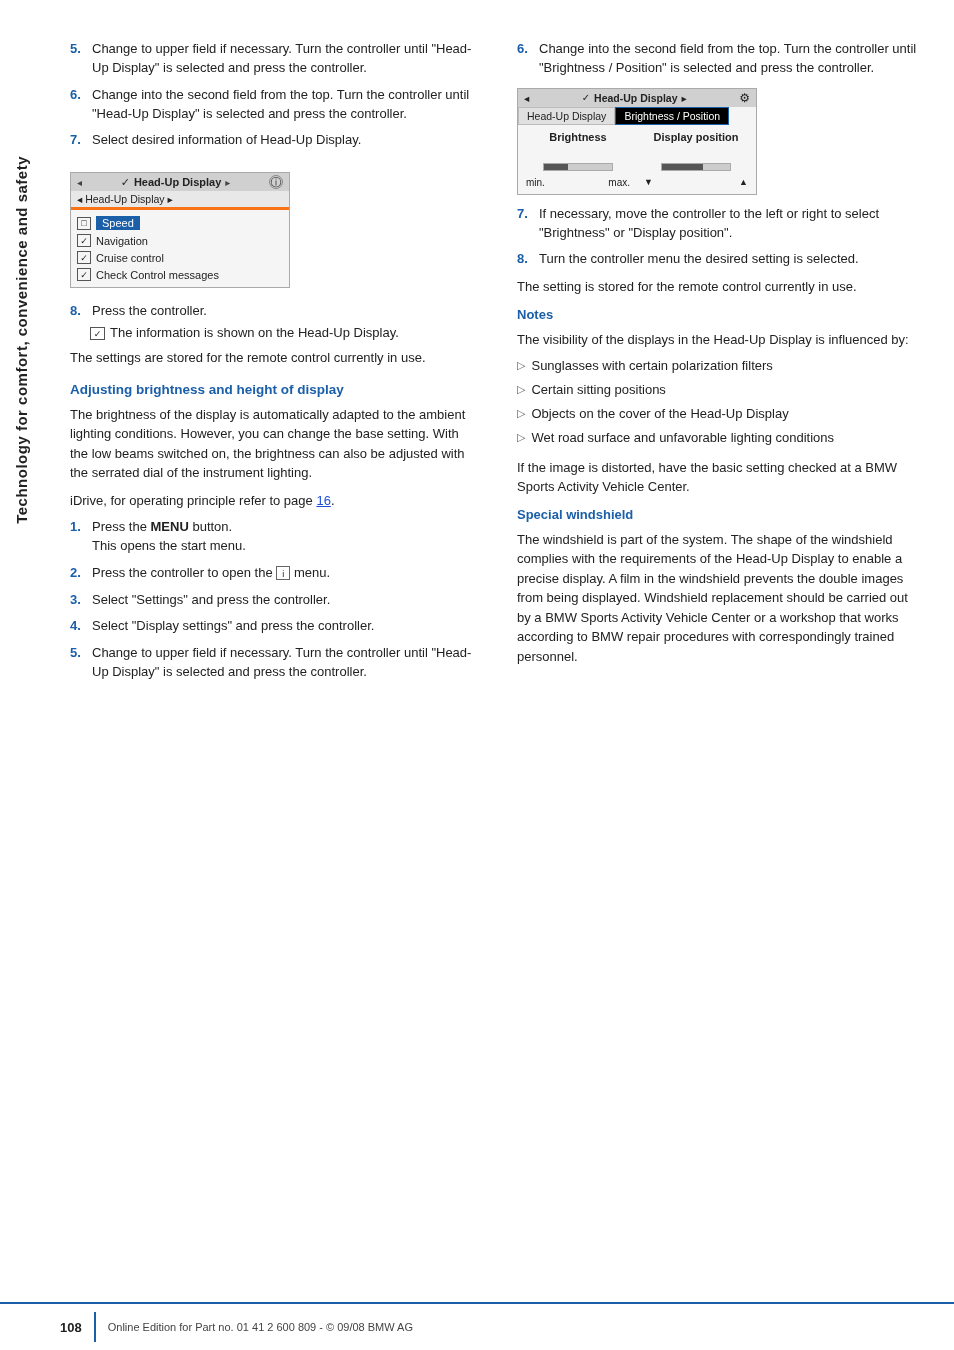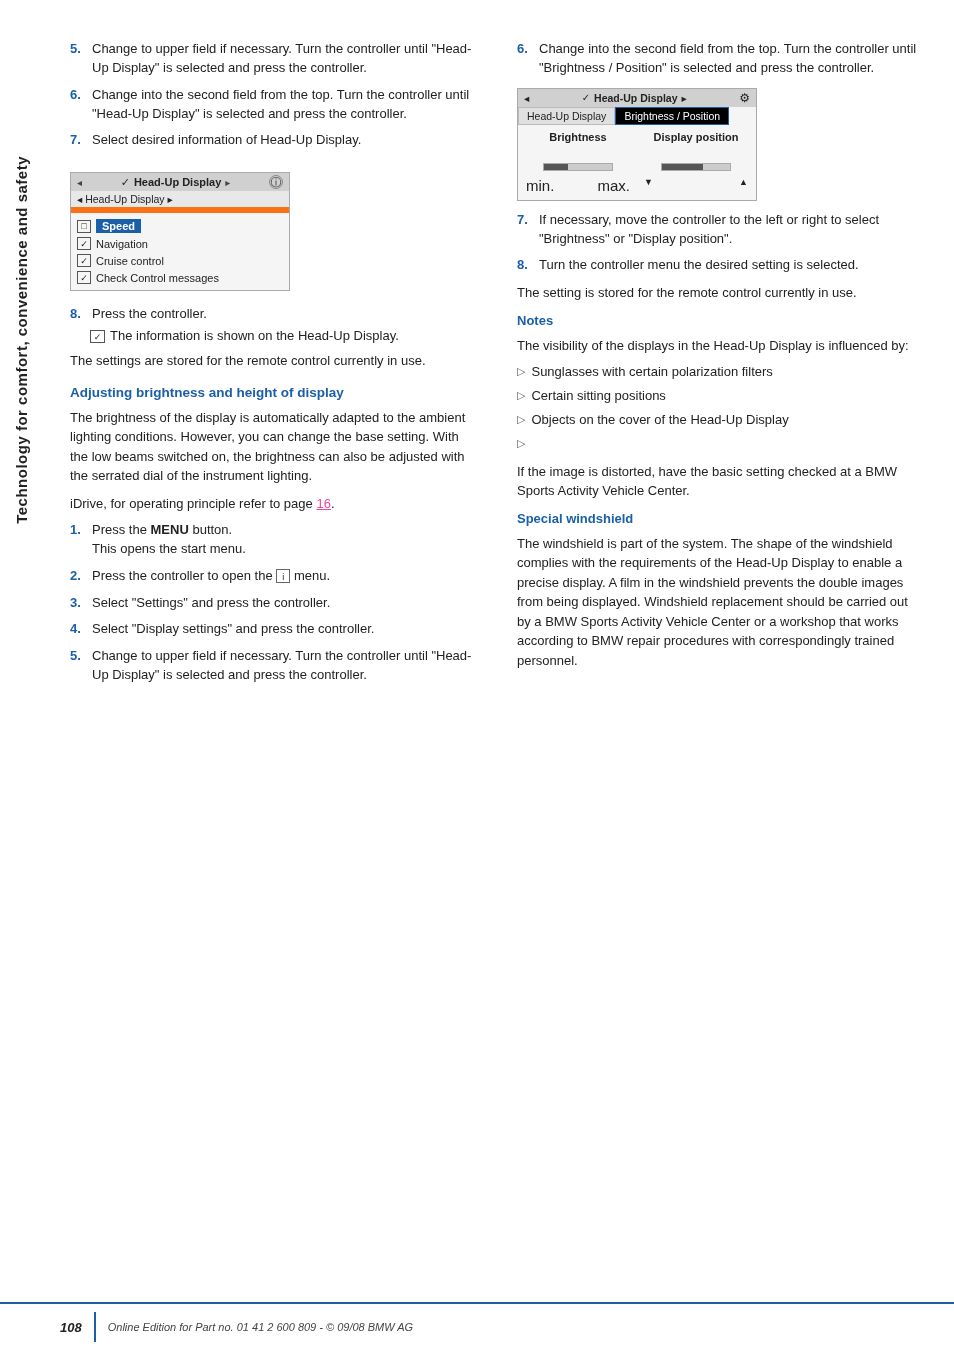--- a/index.html
+++ b/index.html
@@ -108,40 +108,40 @@
       font-size: 10px;
       color: #444;
     }
 
     .hud-second-row {
       background: #e8e8e8;
       padding: 2px 6px;
       display: flex;
       gap: 4px;
       font-size: 10.5px;
-      border-bottom: 6px solid #f97316;
+      border-bottom: 3px solid #f97316;
     }
 
     .hud-items {
       padding: 4px 6px;
     }
 
     .hud-item {
       display: flex;
       align-items: center;
       gap: 5px;
       padding: 2px 0;
       font-size: 11px;
     }
 
     .hud-highlight {
       background: #1a5fa8;
       color: #fff;
       padding: 1px 6px;
-      font-weight: bold;
+      font-weight: normal;
     }
 
     .para-note {
       margin: 8px 0;
       line-height: 1.5;
     }
 
     
     .section-heading {
       color: #1a5fa8;
@@ -225,21 +225,21 @@
 
     .hud2-col-title {
       font-size: 11px;
       font-weight: bold;
       margin-bottom: 20px;
     }
 
     .hud2-labels {
       display: flex;
       justify-content: space-between;
-      font-size: 15px;
+      font-size: 10px;
       padding: 0 2px;
     }
 
     
     .inline-icon {
       display: inline-block;
       width: 14px;
       height: 14px;
       border: 1px solid #666;
       font-size: 9px;
@@ -254,37 +254,36 @@
       bottom: 0;
       left: 0;
       right: 0;
       border-top: 2px solid #1a5fa8;
       padding: 8px 8px 8px 60px;
       font-size: 11px;
       color: #444;
       display: flex;
       align-items: center;
       gap: 12px;
-      font-style: italic;
     }
 
     .page-number {
       font-size: 13px;
       color: #222;
       font-weight: bold;
     }
 
     .footer-line {
       width: 2px;
       height: 30px;
       background: #1a5fa8;
     }
 
     .hud-ref-link {
-      color: #ec4899;
+      color: #1d4ed8;
       text-decoration: underline;
     }
   </style>
 </head>
 <body>
 
 <div class="sidebar">
   <span class="sidebar-text">Technology for comfort, convenience and safety</span>
 </div>
 
@@ -456,20 +455,21 @@
       <li class="bullet-item">
         <span class="bullet-arrow">▷</span>
         <span>Certain sitting positions</span>
       </li>
       <li class="bullet-item">
         <span class="bullet-arrow">▷</span>
         <span>Objects on the cover of the Head-Up Display</span>
       </li>
       <li class="bullet-item">
         <span class="bullet-arrow">▷</span>
+        <span>Wet road surface and unfavorable lighting conditions</span>
       </li>
     </ul>
 
     <p class="para-note">If the image is distorted, have the basic setting checked at a BMW Sports Activity Vehicle Center.</p>
 
     <div class="notes-heading">Special windshield</div>
     <p class="para-note">The windshield is part of the system. The shape of the windshield complies with the requirements of the Head-Up Display to enable a precise display. A film in the windshield prevents the double images from being displayed. Windshield replacement should be carried out by a BMW Sports Activity Vehicle Center or a workshop that works according to BMW repair procedures with correspondingly trained personnel.</p>
 
   </div>
 

